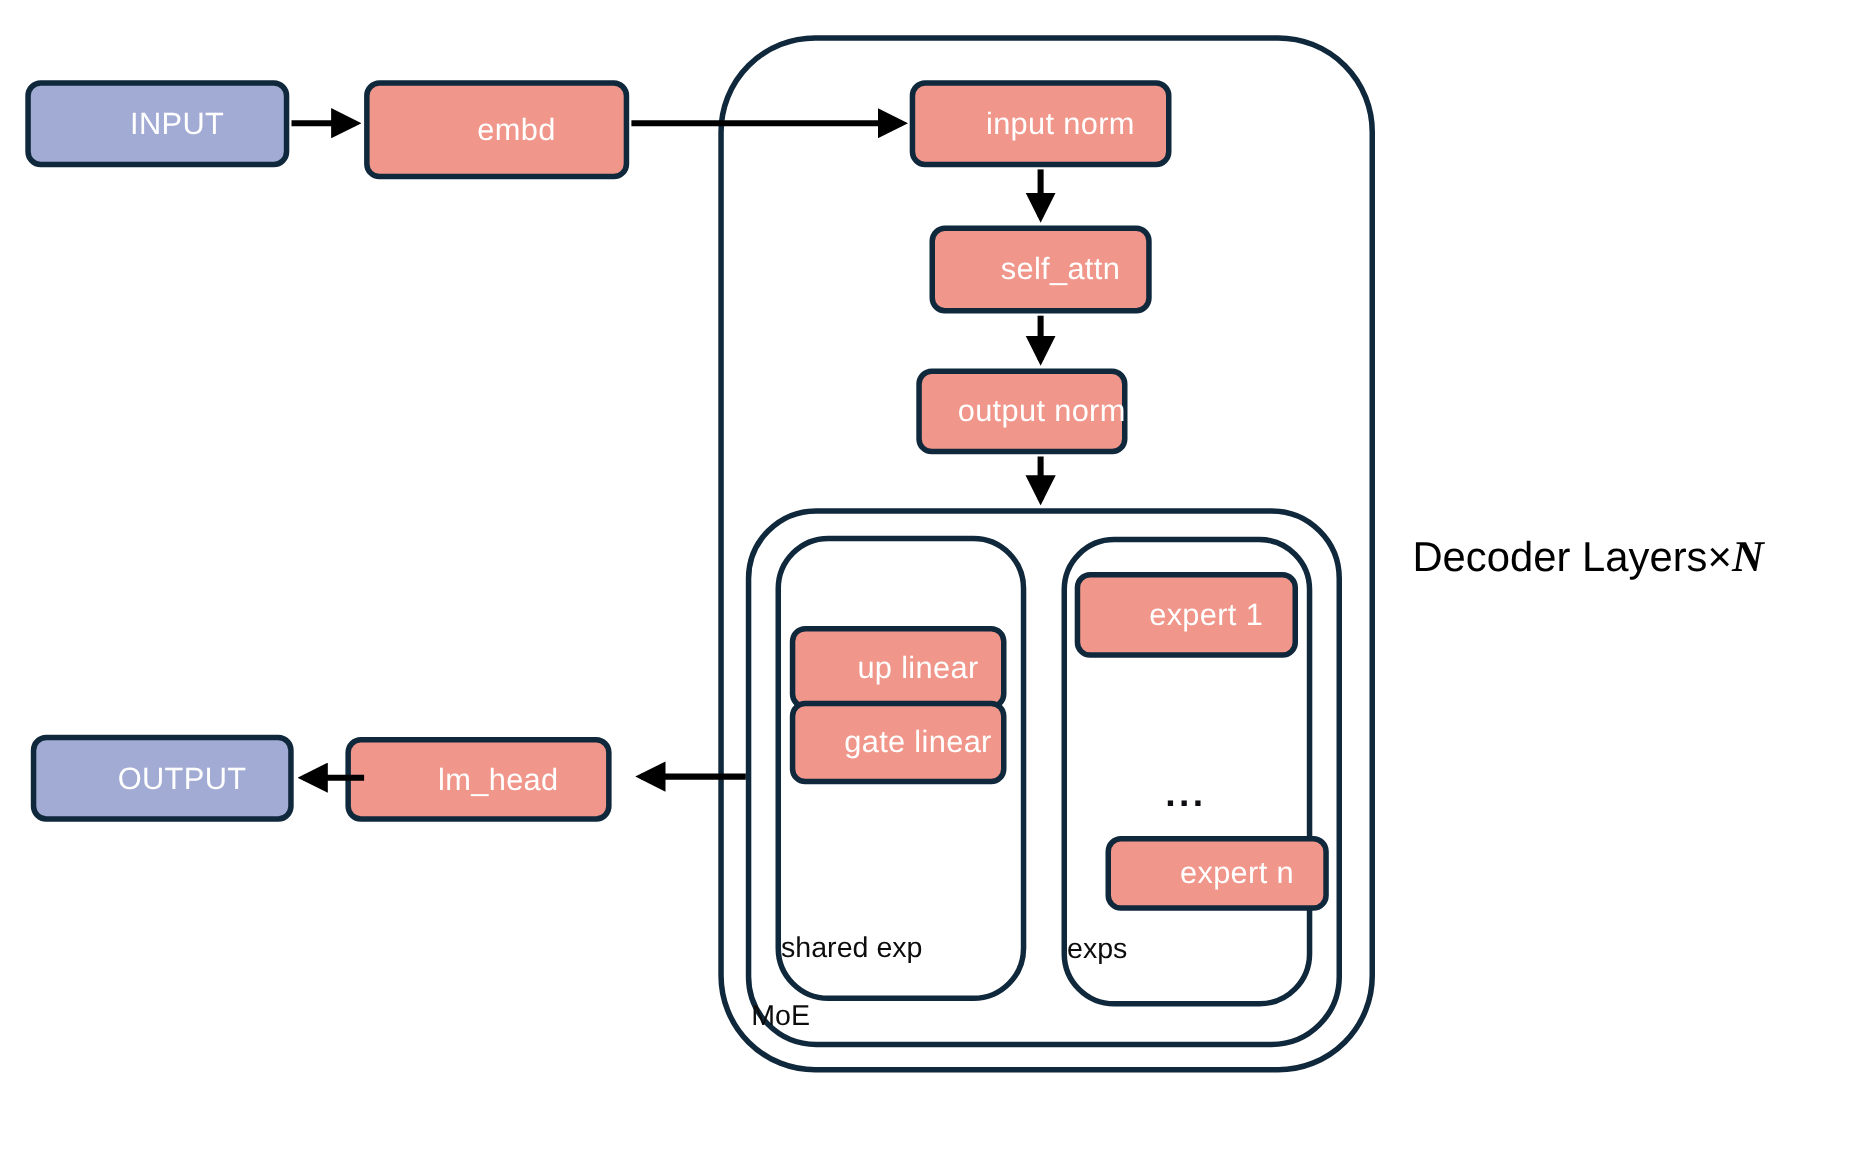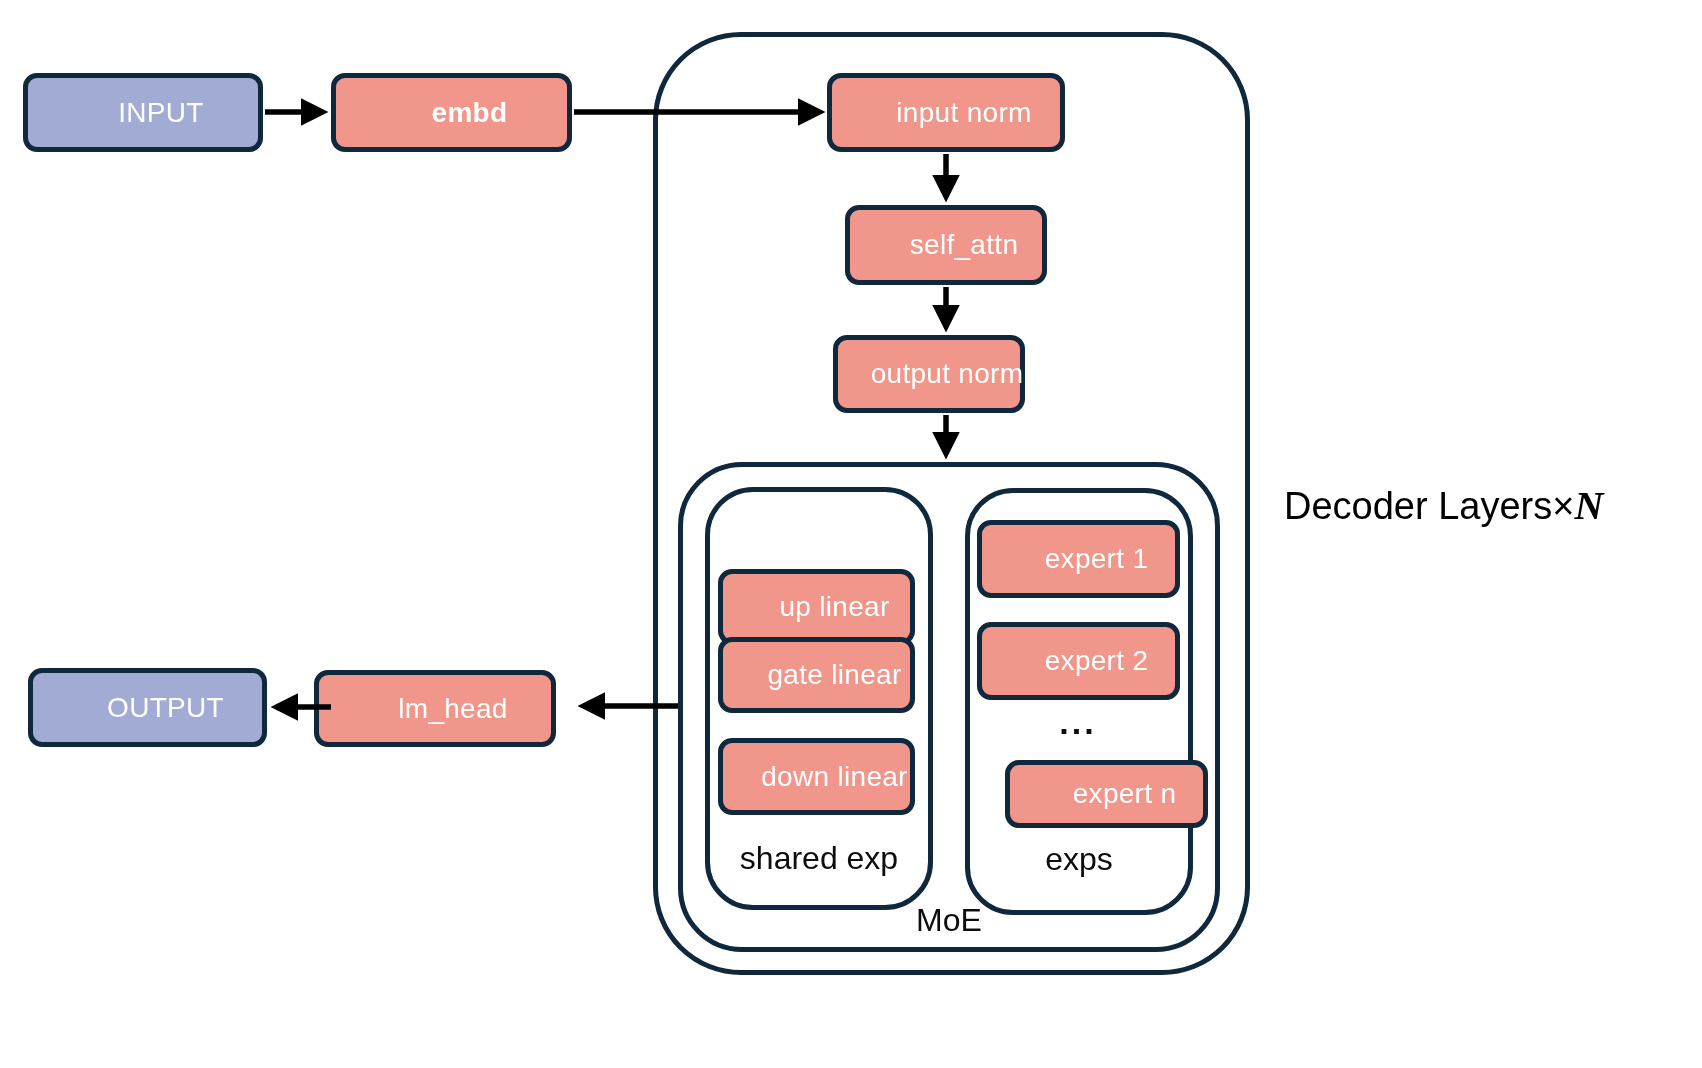--- a/index.html
+++ b/index.html
@@ -23,22 +23,22 @@
   }
   .group {
     position: absolute;
     border: 5px solid var(--outline);
     background: transparent;
   }
   .group-label {
     position: absolute;
     left: 0;
     width: 100%;
-    text-align: center;
-    font-size: 32px;
+    text-align: left;
+    font-size: 26px;
     color: var(--text-dark);
     white-space: nowrap;
   }
   .node {
     position: absolute;
     border: 5px solid var(--outline);
     border-radius: 14px;
     background: var(--box-fill);
     display: flex;
     align-items: center;
@@ -108,46 +108,40 @@
     <span class="group-label" style="bottom:32px;">exps</span>
   </div>
 
   <div class="node io" style="left:23px; top:73px; width:240px; height:79px;">
     <span>INPUT</span>
   </div>
   <div class="node io" style="left:28px; top:668px; width:239px; height:79px;">
     <span>OUTPUT</span>
   </div>
 
-  <div class="node" style="left:331px; top:73px; width:241px; height:79px;font-weight:bold;">
+  <div class="node" style="left:331px; top:73px; width:241px; height:90px;">
     <span>embd</span>
   </div>
   <div class="node" style="left:827px; top:73px; width:238px; height:79px;">
     <span>input norm</span>
   </div>
   <div class="node" style="left:845px; top:205px; width:202px; height:80px;">
     <span>self_attn</span>
   </div>
   <div class="node" style="left:833px; top:335px; width:192px; height:78px;">
     <span>output norm</span>
   </div>
   <div class="node" style="left:718px; top:569px; width:197px; height:76px;">
     <span>up linear</span>
   </div>
   <div class="node" style="left:718px; top:637px; width:197px; height:76px;">
     <span>gate linear</span>
   </div>
-  <div class="node" style="left:718px; top:738px; width:197px; height:77px;">
-    <span>down linear</span>
-  </div>
   <div class="node" style="left:977px; top:520px; width:203px; height:78px;">
     <span>expert 1</span>
-  </div>
-  <div class="node" style="left:977px; top:622px; width:203px; height:78px;">
-    <span>expert 2</span>
   </div>
   <div class="node" style="left:1005px; top:760px; width:203px; height:68px;">
     <span>expert n</span>
   </div>
   <div class="node" style="left:314px; top:670px; width:242px; height:77px;">
     <span>lm_head</span>
   </div>
 
   <div class="ellipsis">...</div>
 

